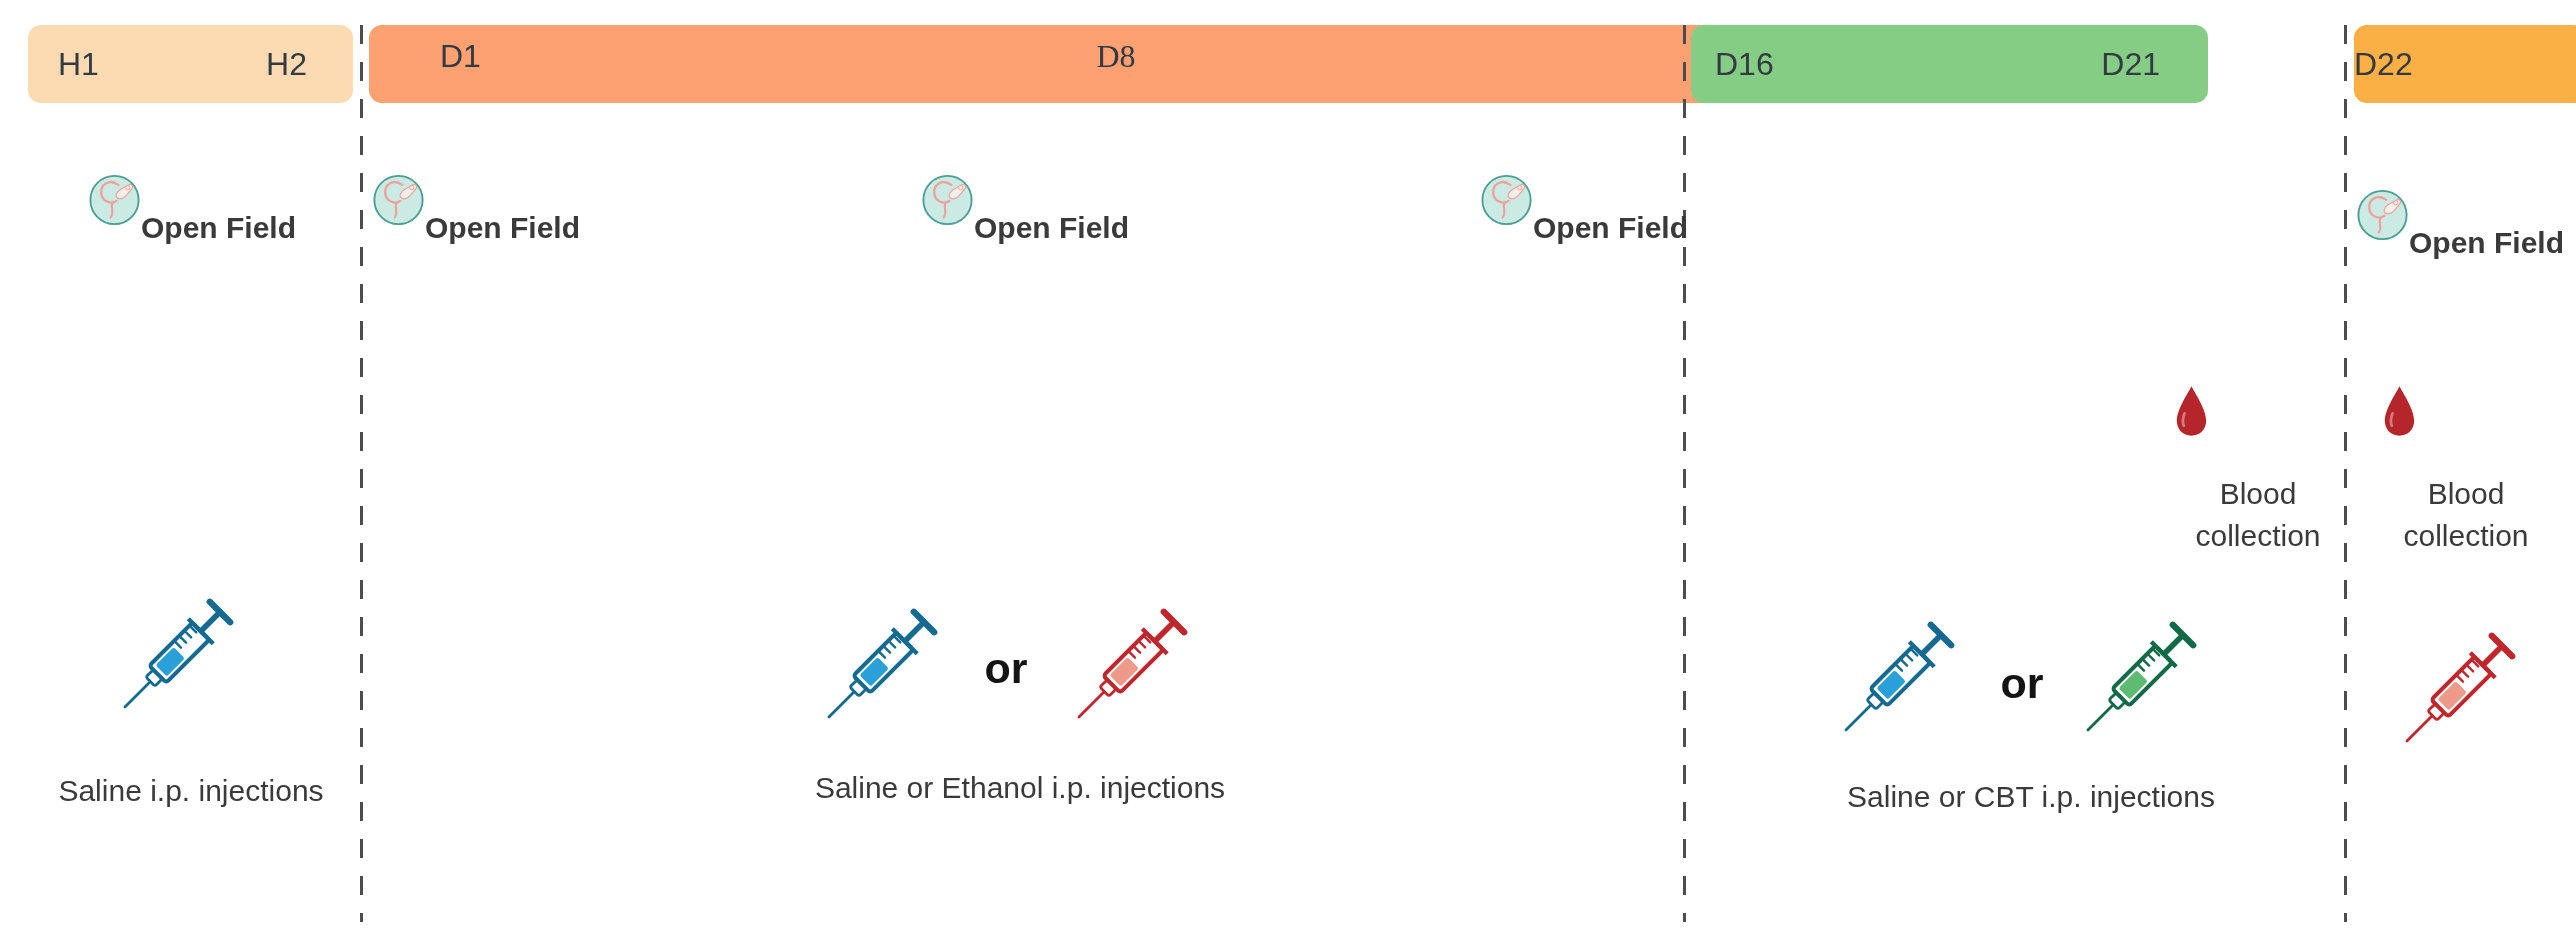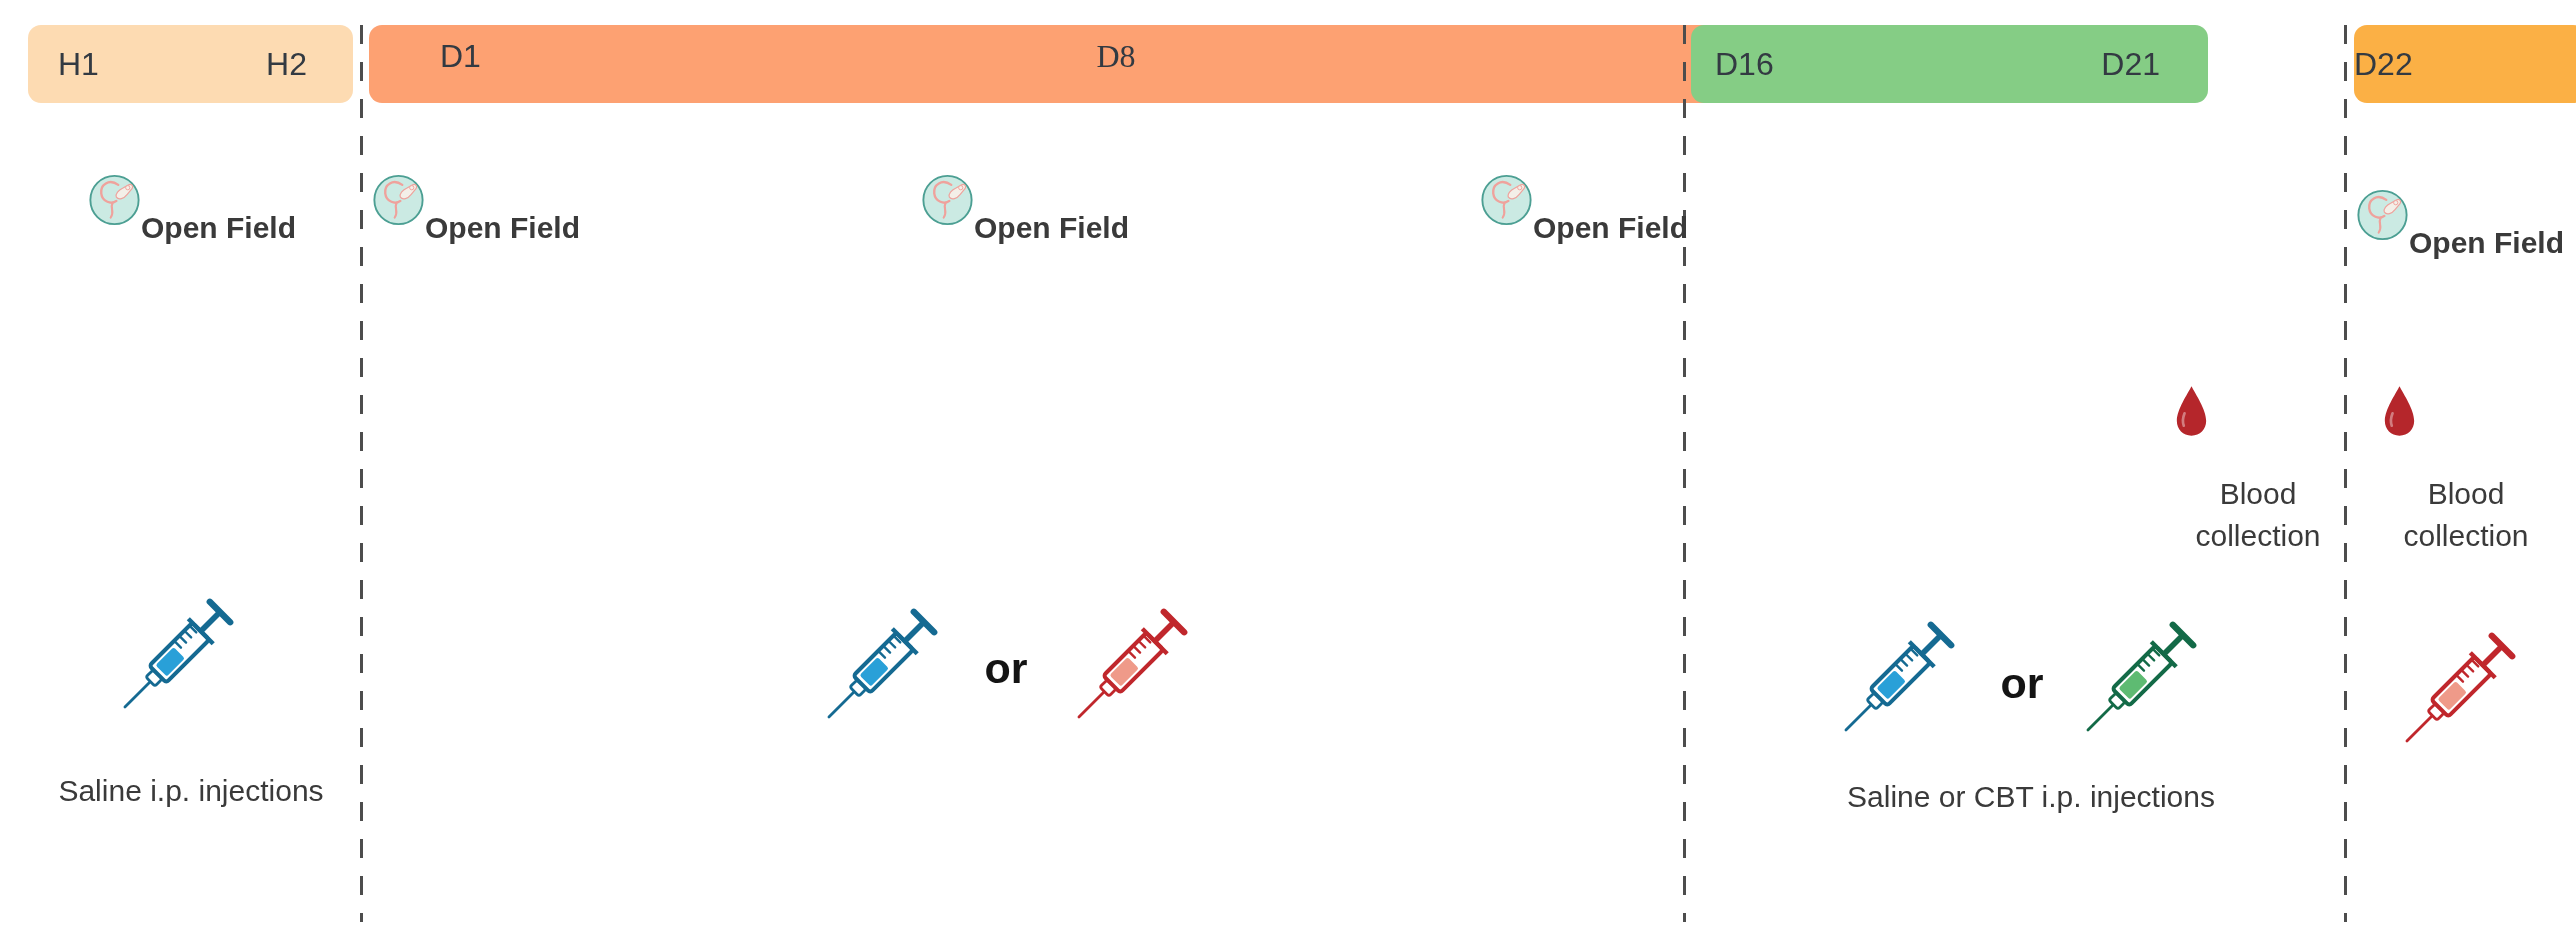--- a/index.html
+++ b/index.html
@@ -192,15 +192,16 @@
   <div class="or or2">or</div>
   <svg class="syr syr5" style="--s: #136A47; --l: #5EBB72;" viewBox="0 0 200 200" width="160" height="160">
     <use href="#sym-syringe"></use>
     </svg>
 
   <svg class="syr syr6" style="--s: #C0272C; --l: #EF9A89;" viewBox="0 0 200 200" width="160" height="160">
     <use href="#sym-syringe"></use>
     </svg>
 
   <div class="lbl inj inj1">Saline i.p. injections</div>
+  <div class="lbl inj inj2">Saline or Ethanol i.p. injections</div>
   <div class="lbl inj inj3">Saline or CBT i.p. injections</div>
 </div>
 
 
 </body></html>

